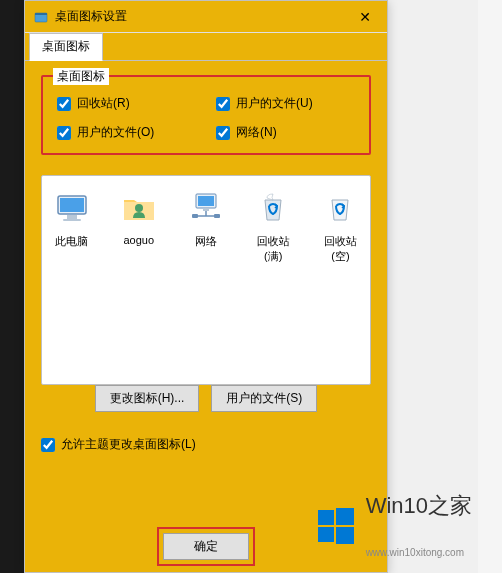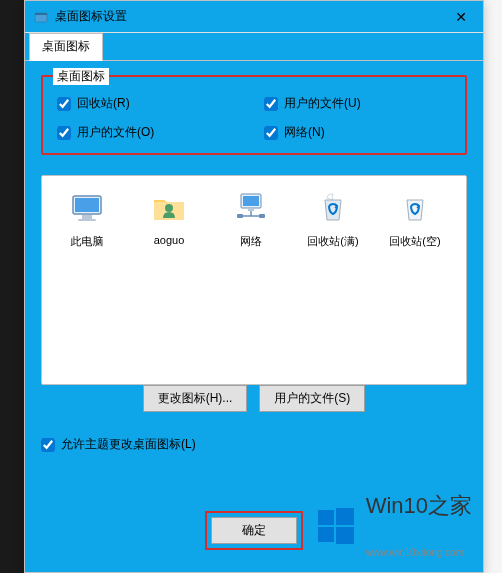--- a/index.html
+++ b/index.html
@@ -23,23 +23,23 @@
       position: absolute;
       top: 0; right: 0;
       width: 24px;
       height: 573px;
       background: #f5f5f5;
     }
     .dialog {
       position: absolute;
       top: 0;
       left: 24px;
-      width: 460px;
+      width: 364px;
       height: 573px;
-      background: #0ea5e9;
+      background: #eab308;
       border: 1px solid #c0c0c0;
       box-shadow: 0 2px 10px rgba(0,0,0,0.2);
     }
     .titlebar {
       height: 32px;
       display: flex;
       align-items: center;
       padding: 0 8px;
       border-bottom: 1px solid #e0e0e0;
     }
@@ -109,21 +109,21 @@
     }
     .check-item input { width: 14px; height: 14px; accent-color: #0078d4; }
     .icon-preview {
       margin-top: 20px;
       border: 1px solid #c0c0c0;
       border-radius: 2px;
       height: 210px;
       padding: 12px 8px;
       display: flex;
       align-items: flex-start;
-      gap: 8px;
+      gap: 24px;
       background: #fff;
     }
     .icon-cell {
       width: 74px;
       display: flex;
       flex-direction: column;
       align-items: center;
       gap: 6px;
     }
     .icon-img {
@@ -154,21 +154,21 @@
     .allow-theme {
       margin-top: 24px;
       display: flex;
       align-items: center;
       gap: 6px;
       font-size: 12px;
     }
     .allow-theme input { width: 14px; height: 14px; accent-color: #0078d4;}
     .bottom-buttons {
       position: absolute;
-      bottom: 22px;
+      bottom: 6px;
       left: 0; right: 0;
       display: flex;
       justify-content: center;
       padding: 0 16px;
     }
     .ok-btn-wrap {
       border: 2px solid #d32f2f;
       padding: 4px;
       display: inline-block;
     }

